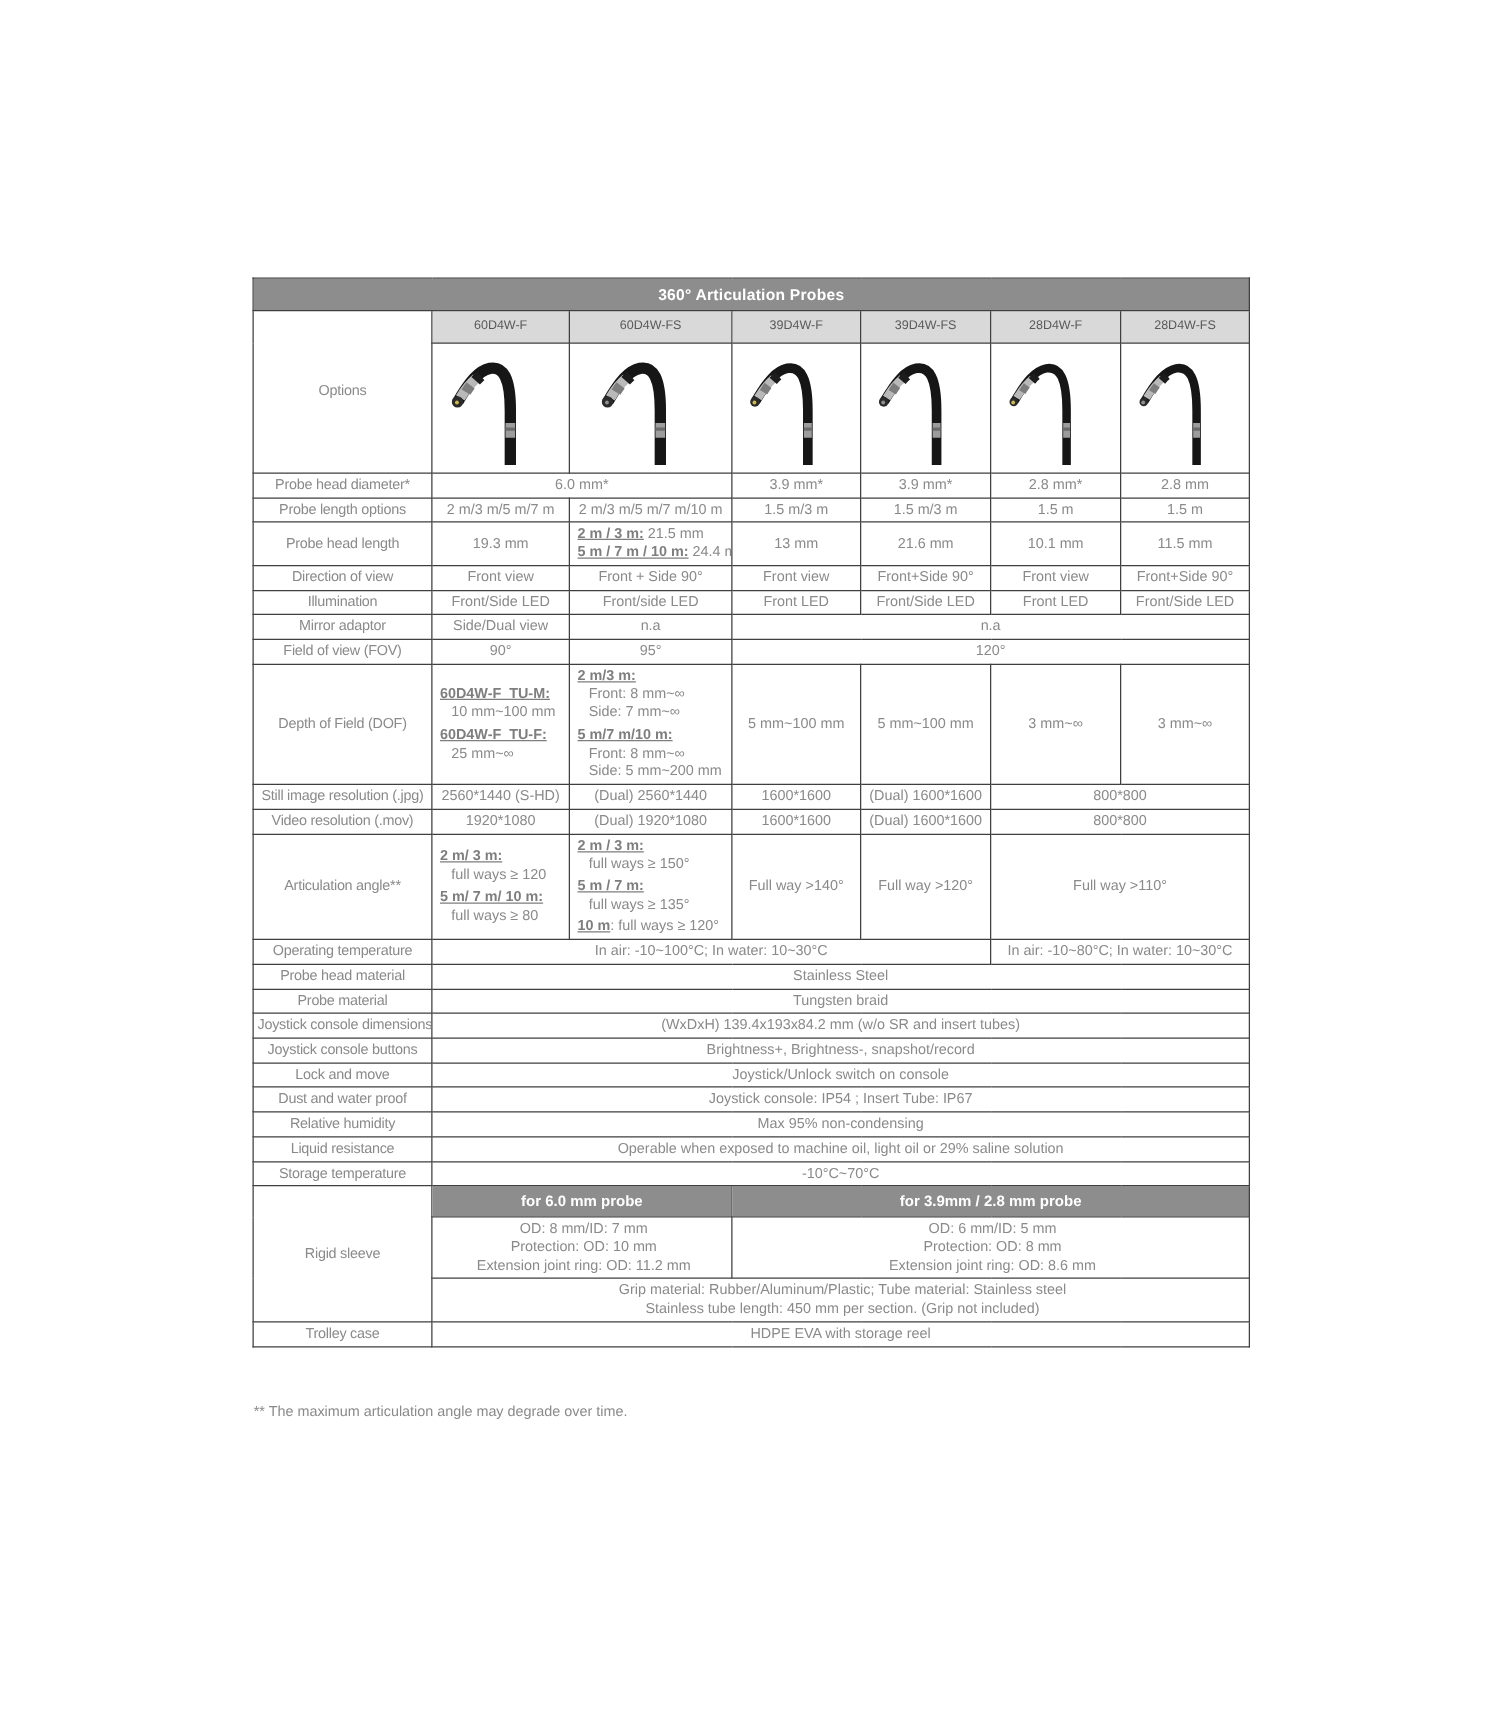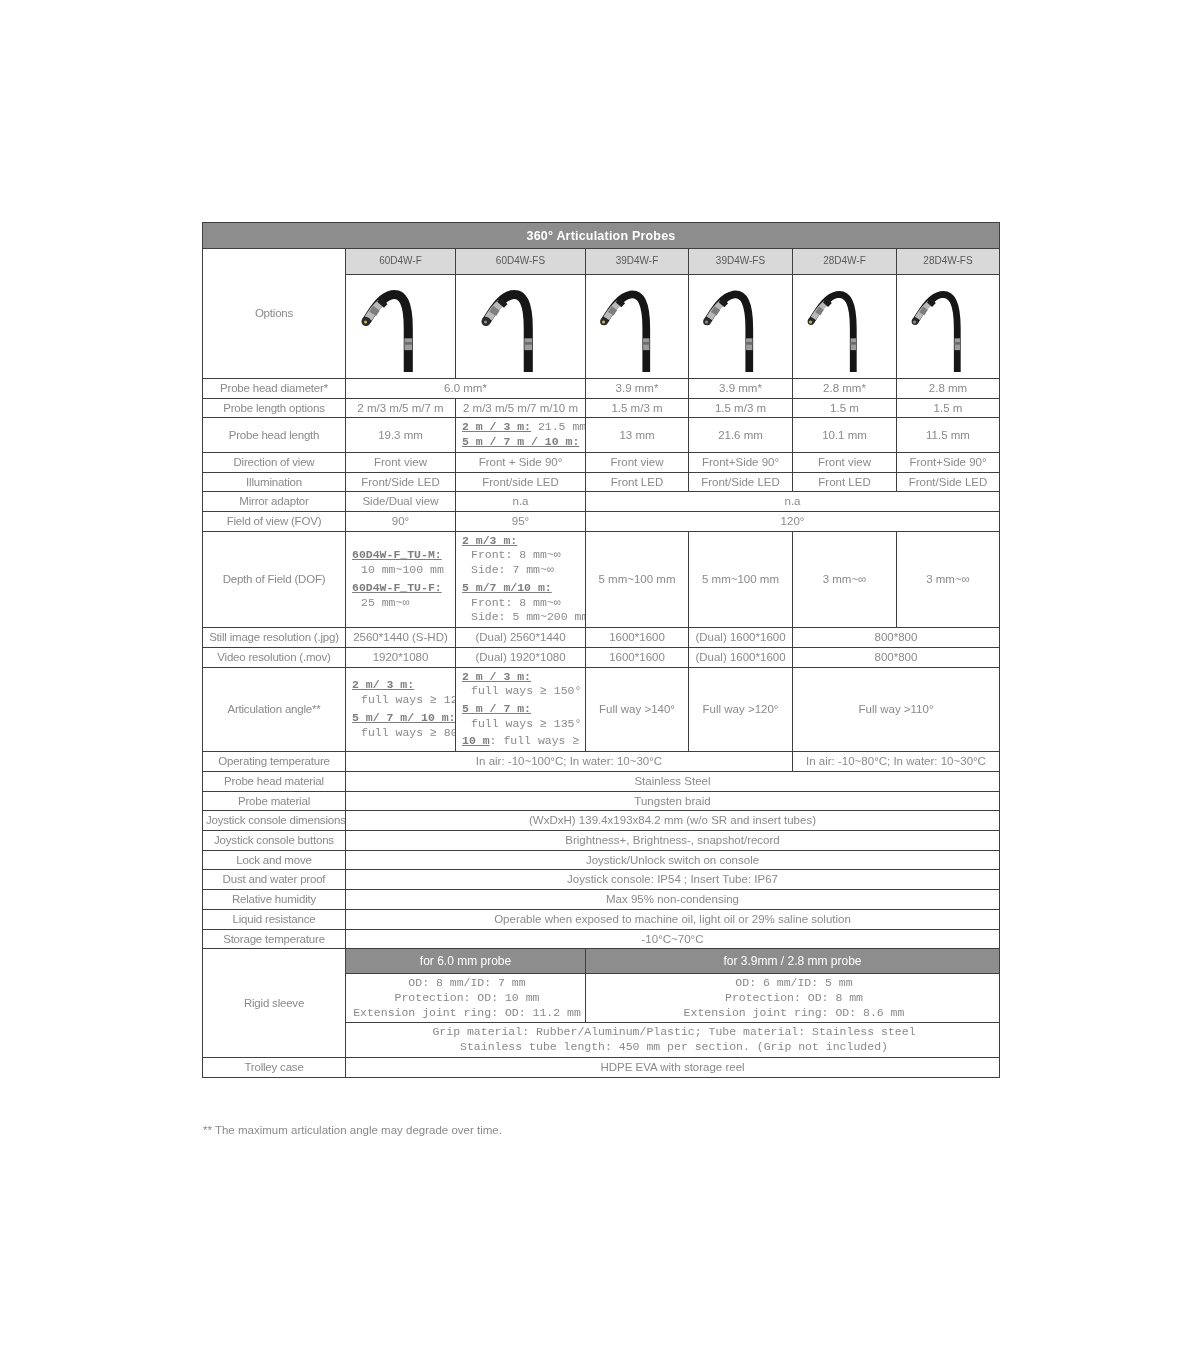--- a/index.html
+++ b/index.html
@@ -28,23 +28,23 @@
     font-size:10px; height:21px;
   }
   td.row-label {
     text-align:left; padding-left:5px; padding-right:2px;
     white-space:nowrap; letter-spacing:-0.2px;
   }
   td.options-label { text-align:left; padding-left:5px; }
   td.img-cell { height:99px; padding:1px; background:#fff; }
   td.sub-header {
     background:var(--header-bg,#8d8d8d); color:#ffffff;
-    font-size:12px; height:20px; font-weight:400;
-  }
-  .cell-lines { text-align:left; padding-left:3px;font-family:Liberation Mono, monospace; }
+    font-size:12px; height:20px; font-weight:700;
+  }
+  .cell-lines { text-align:left; padding-left:3px; }
   .cl-line { white-space:nowrap; }
   .cl-line.ind { padding-left:9px; }
   .cl-line.gap { margin-top:3px; }
   .b-u { font-weight:bold; text-decoration:underline; color:#7e7e7e; }
   .center-lines .cl-line { text-align:center; padding-left:0; }
   .footnotes { position:absolute; left:203px; top:1122px; width:720px;
     font-size:11.5px; color:#8a8a8a; line-height:1.4; }
   .probe-svg { display:block; margin:0 auto; }
 </style>
 </head>

